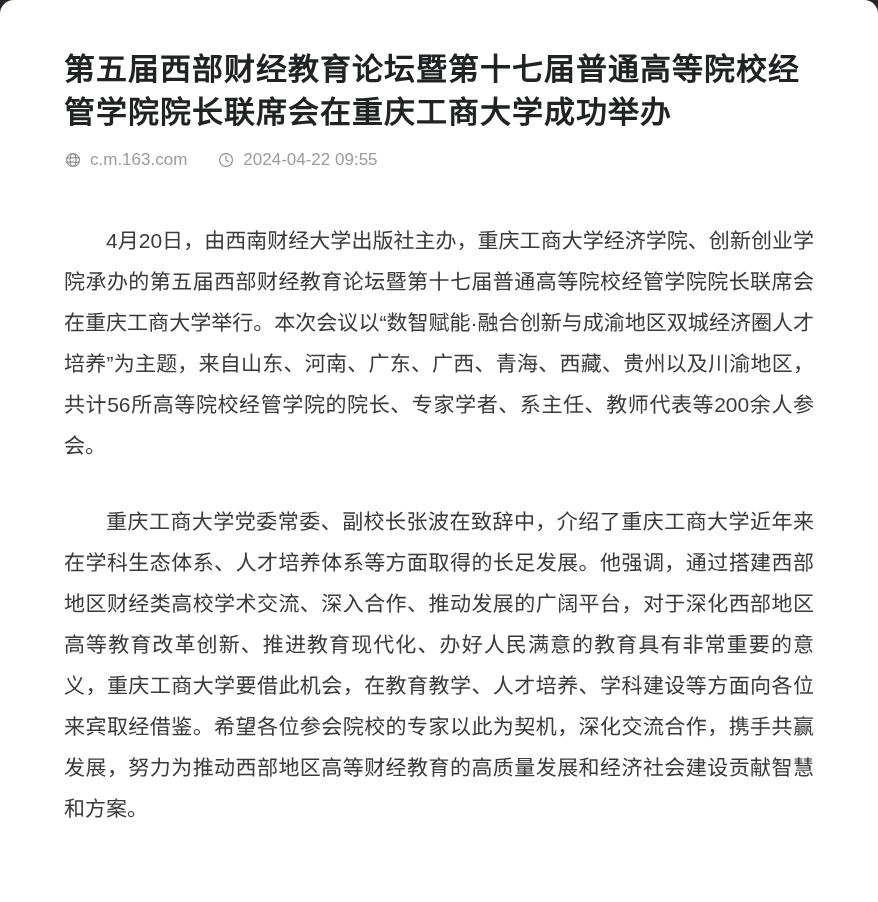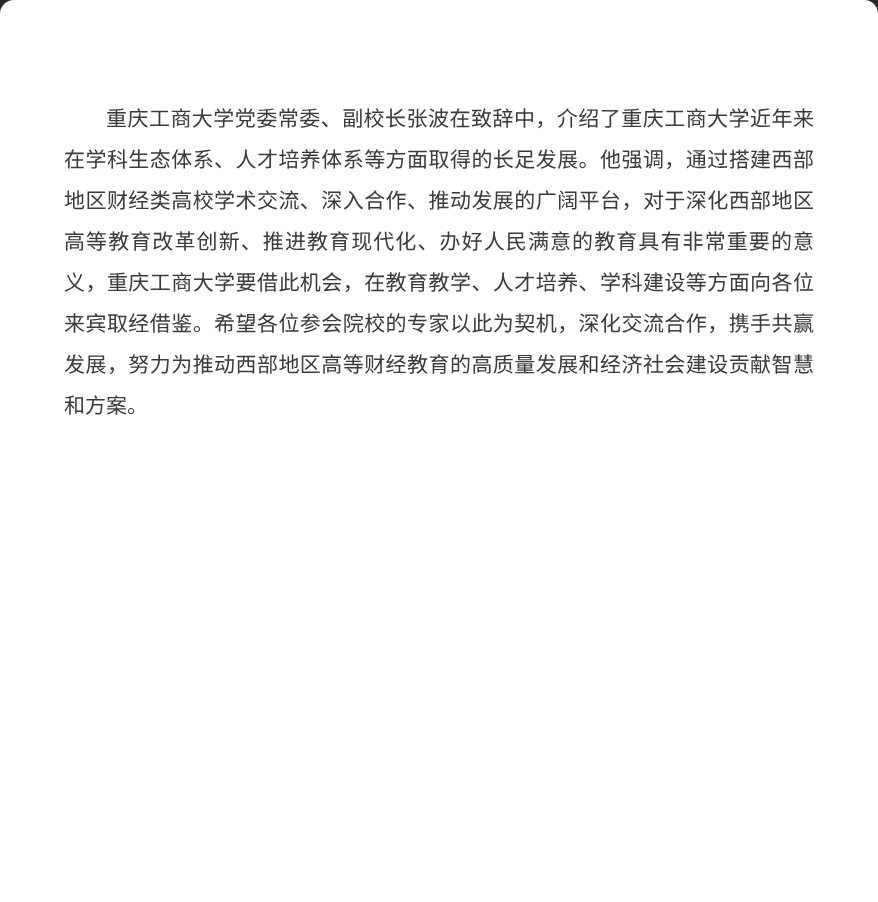--- a/index.html
+++ b/index.html
@@ -62,19 +62,42 @@
   .article-body p{
     text-indent:2em;
     margin-bottom:35px;
   }
 </style>
 </head>
 <body>
 
 <div class="card">
 
+  <h1 class="article-title">第五届西部财经教育论坛暨第十七届普通高等院校经管学院院长联席会在重庆工商大学成功举办</h1>
 
+  <div class="meta">
+
+    <span class="meta-item">
+      <svg viewBox="0 0 24 24" aria-hidden="true">
+        <circle cx="12" cy="12" r="8.6"></circle>
+        <ellipse cx="12" cy="12" rx="3.9" ry="8.6"></ellipse>
+        <line x1="3.8" y1="9.2" x2="20.2" y2="9.2"></line>
+        <line x1="3.8" y1="14.8" x2="20.2" y2="14.8"></line>
+      </svg>
+      <span>c.m.163.com</span>
+    </span>
+
+    <span class="meta-item">
+      <svg viewBox="0 0 24 24" aria-hidden="true">
+        <circle cx="12" cy="12" r="8.6"></circle>
+        <polyline points="12,6.8 12,12.4 15.8,14.4"></polyline>
+      </svg>
+      <span>2024-04-22 09:55</span>
+    </span>
+
+  </div>
 
   <div class="article-body">
+    <p>4月20日，由西南财经大学出版社主办，重庆工商大学经济学院、创新创业学院承办的第五届西部财经教育论坛暨第十七届普通高等院校经管学院院长联席会在重庆工商大学举行。本次会议以“数智赋能·融合创新与成渝地区双城经济圈人才培养”为主题，来自山东、河南、广东、广西、青海、西藏、贵州以及川渝地区，共计56所高等院校经管学院的院长、专家学者、系主任、教师代表等200余人参会。</p>
     <p>重庆工商大学党委常委、副校长张波在致辞中，介绍了重庆工商大学近年来在学科生态体系、人才培养体系等方面取得的长足发展。他强调，通过搭建西部地区财经类高校学术交流、深入合作、推动发展的广阔平台，对于深化西部地区高等教育改革创新、推进教育现代化、办好人民满意的教育具有非常重要的意义，重庆工商大学要借此机会，在教育教学、人才培养、学科建设等方面向各位来宾取经借鉴。希望各位参会院校的专家以此为契机，深化交流合作，携手共赢发展，努力为推动西部地区高等财经教育的高质量发展和经济社会建设贡献智慧和方案。</p>
   </div>
 
 </div>
 
 </body></html>

